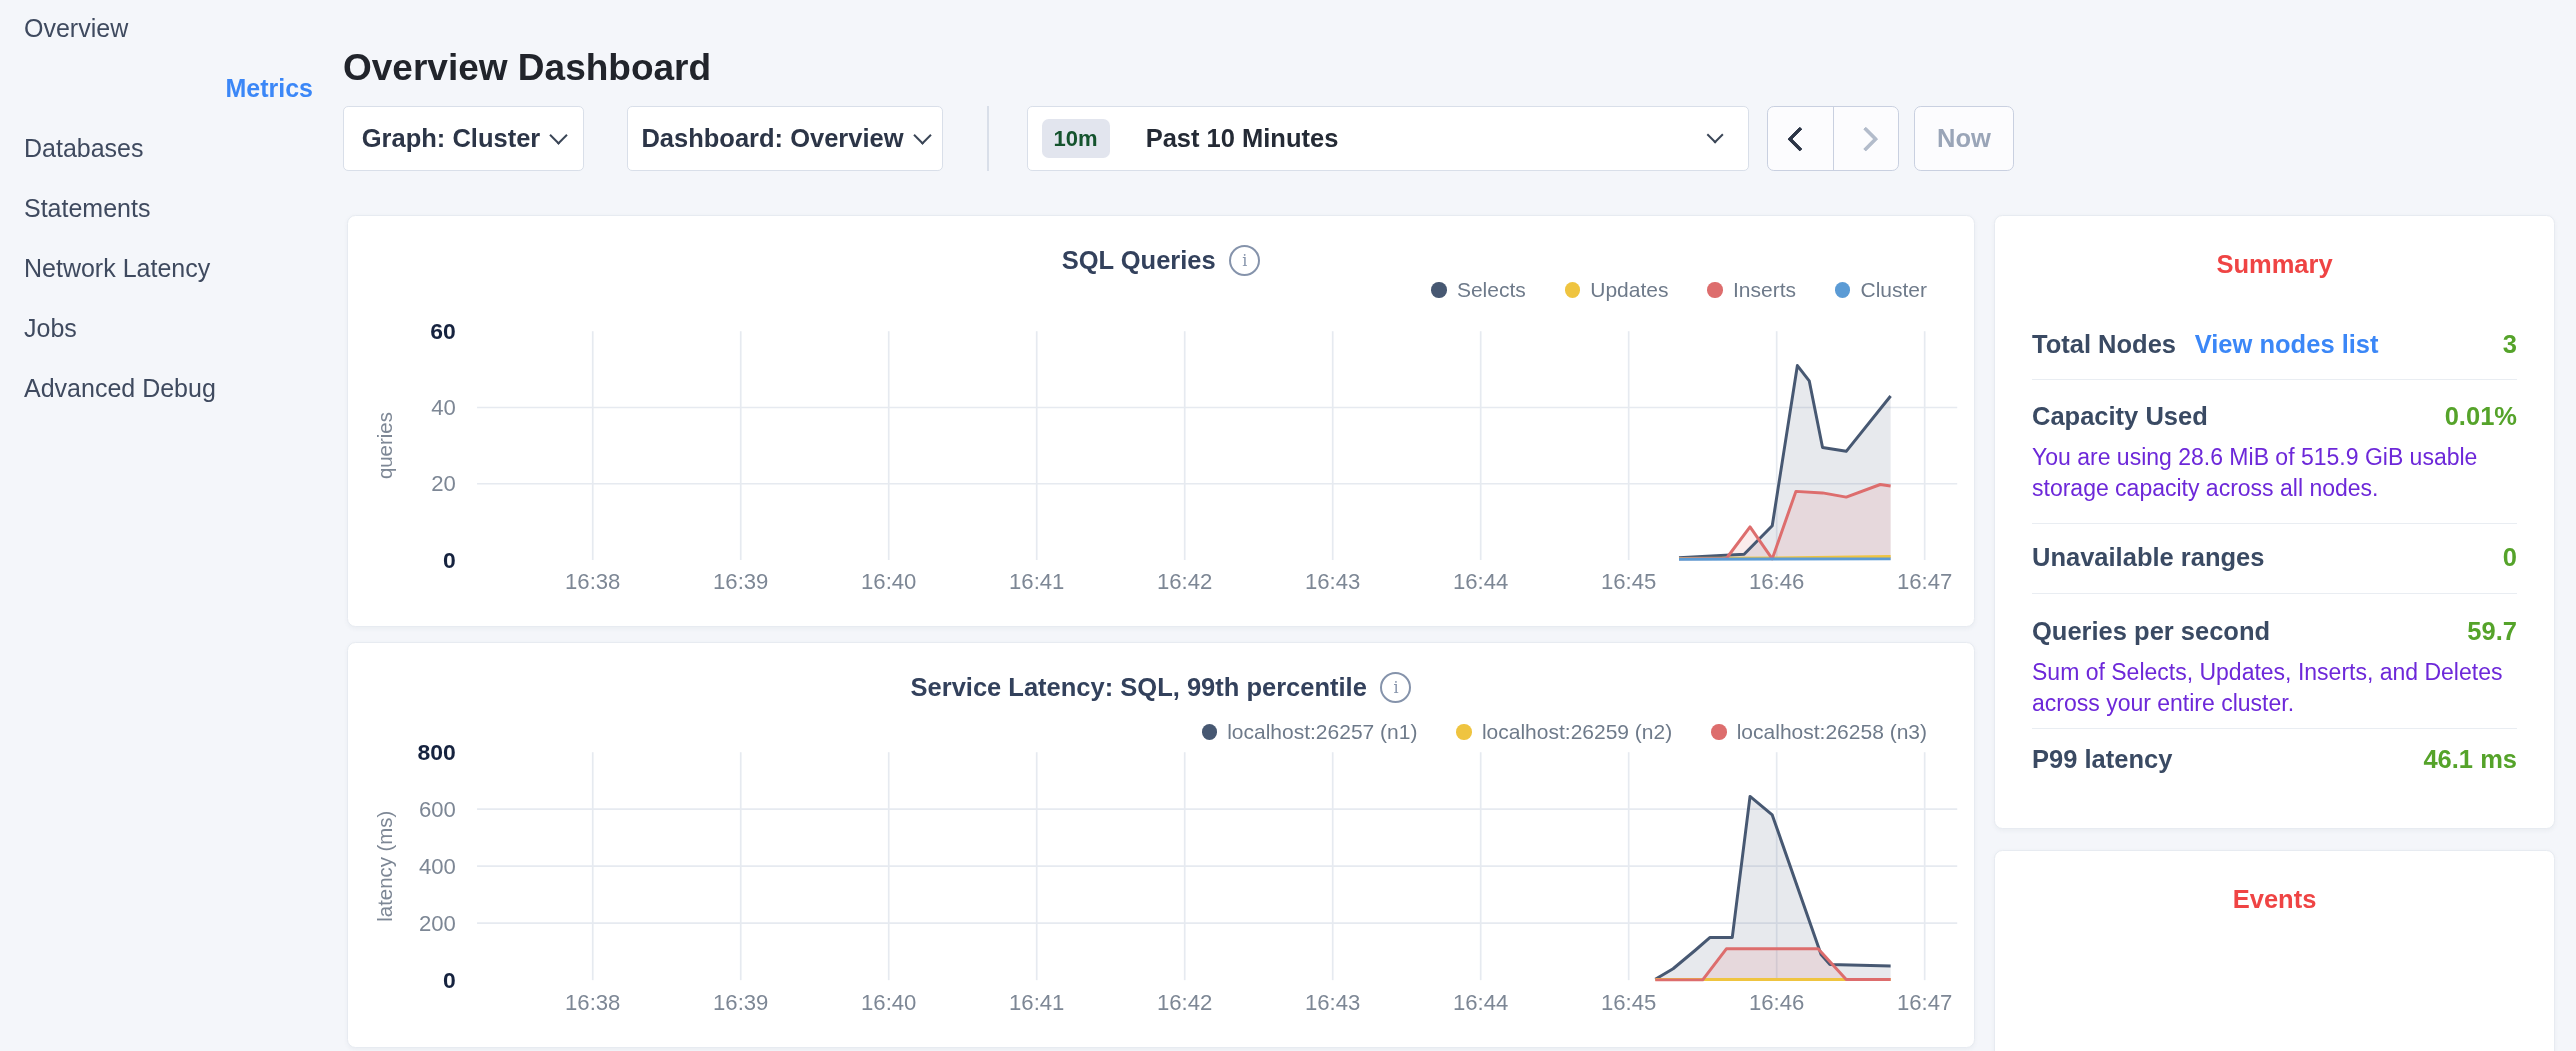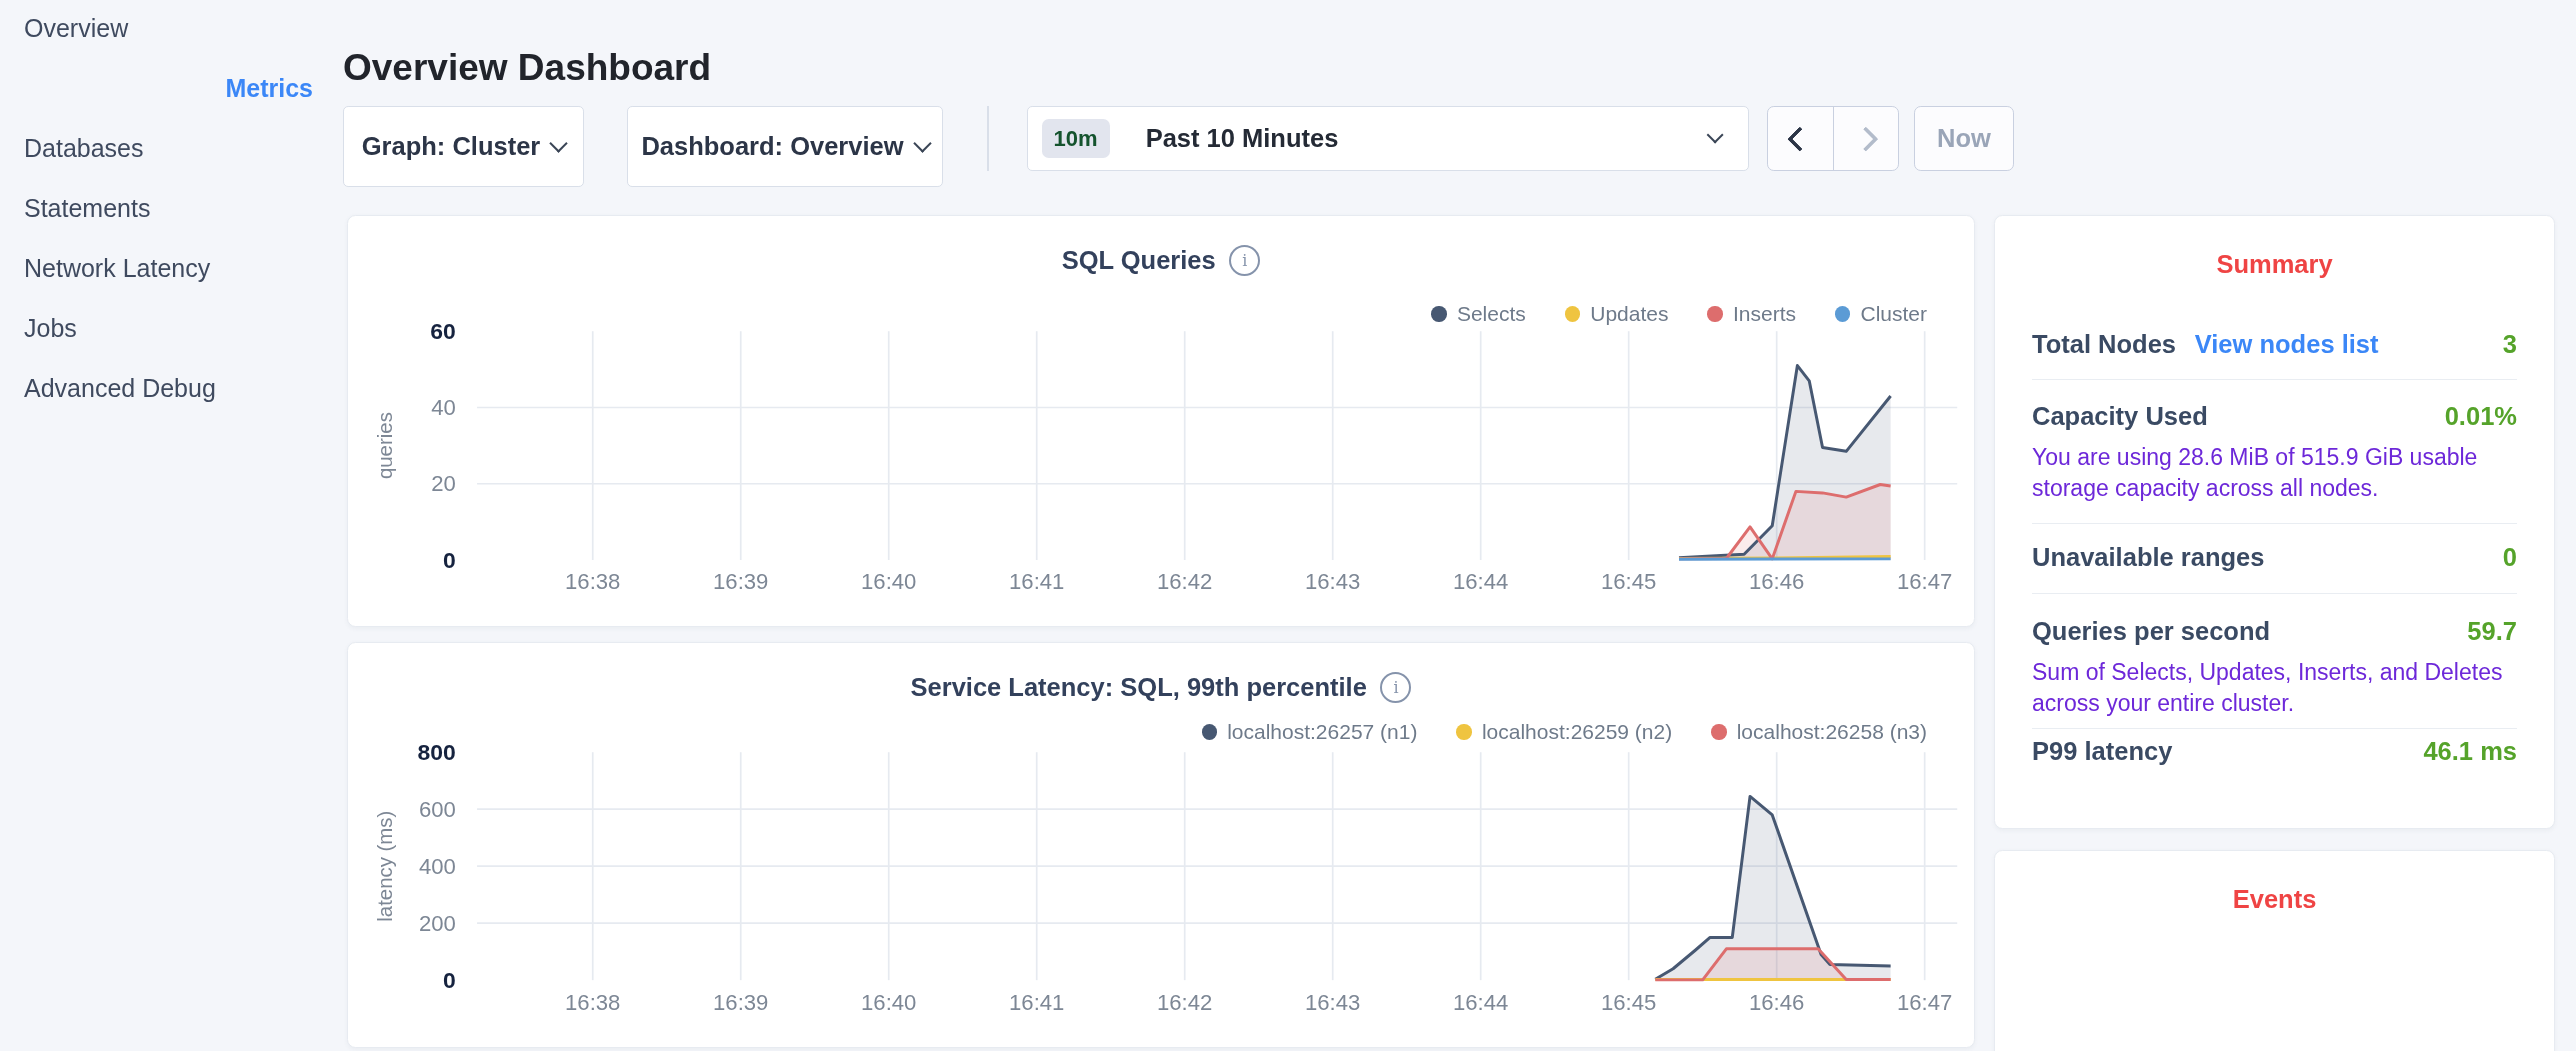--- a/index.html
+++ b/index.html
@@ -8,21 +8,21 @@
     background:#f4f6fa;
     font-family:"Liberation Sans","DejaVu Sans",sans-serif;
     color:#242a35;
   }
   
   .sidebar{position:absolute;left:24px;top:13.6px;width:289px;display:flex;flex-direction:column;gap:31px;}
   .side-item{font-size:25px;font-weight:500;color:#3f4a5f;line-height:29px;cursor:pointer;}
   .side-item.active{color:#3b87f7;font-weight:700;text-align:right;}
   
   .page-title{position:absolute;left:343px;top:22px;font-size:37px;font-weight:700;color:#21242b;}
-  .dd{position:absolute;top:106px;height:81px;background:#fff;border:1.7px solid #d9dfe9;border-radius:5.1px;
+  .dd{position:absolute;top:106px;height:65px;background:#fff;border:1.7px solid #d9dfe9;border-radius:5.1px;
       display:flex;align-items:center;justify-content:center;gap:12px;
       font-size:25.5px;font-weight:700;color:#2c3547;cursor:pointer;box-sizing:border-box;}
   .chev{width:11px;height:11px;border-right:2.6px solid #3a4556;border-bottom:2.6px solid #3a4556;
         transform:rotate(45deg);margin-top:-6.8px;flex:none;}
   .vdivider{position:absolute;left:987px;top:106px;width:1.7px;height:65px;background:#d9dfe9;}
   .time-box{position:absolute;left:1027px;top:106px;width:722px;height:65px;background:#fff;
             border:1.7px solid #d9dfe9;border-radius:5.1px;display:flex;align-items:center;
             box-sizing:border-box;cursor:pointer;}
   .time-badge{margin-left:13.6px;background:#e2e5ee;border-radius:6.8px;padding:6.8px 12px;
               font-size:22px;font-weight:700;color:#14532d;}
@@ -111,21 +111,21 @@
   </div>
 </div>
 
 <div class="now-btn">Now</div>
 
 <div class="card" style="left:347px;top:215px;width:1628px;height:412px;">
   <div class="chart-title-row">
     <span class="chart-title">SQL Queries</span>
     <span class="info-icon">i</span>
   </div>
-  <div class="legend" style="top:86px;">
+  <div class="legend" style="top:62px;">
       <span class="legend-item">
         <span class="dot" style="background: rgb(71, 88, 114);"></span>
         <span>Selects</span>
       </span>
       <span class="legend-item">
         <span class="dot" style="background: rgb(239, 196, 64);"></span>
         <span>Updates</span>
       </span>
       <span class="legend-item">
         <span class="dot" style="background: rgb(221, 109, 109);"></span>
@@ -258,21 +258,21 @@
 
   <div style="margin-top:23px;">
     <div class="srow">
       <span class="slabel">Queries per second</span>
       <span class="sval">59.7</span>
     </div>
     <div class="ssub">Sum of Selects, Updates, Inserts, and Deletes across your entire cluster.</div>
   </div>
   <hr class="sep" style="margin-top:9.4px;">
 
-  <div class="srow" style="margin-top:8px;">
+  <div class="srow" style="margin-top:16px;">
     <span class="slabel">P99 latency</span>
     <span class="sval">46.1 ms</span>
   </div>
 </div>
 
 <div class="card events-card" style="left:1994px;top:850px;width:561px;height:340px;">
   <h3 class="panel-title">Events</h3>
 </div>
 
 

